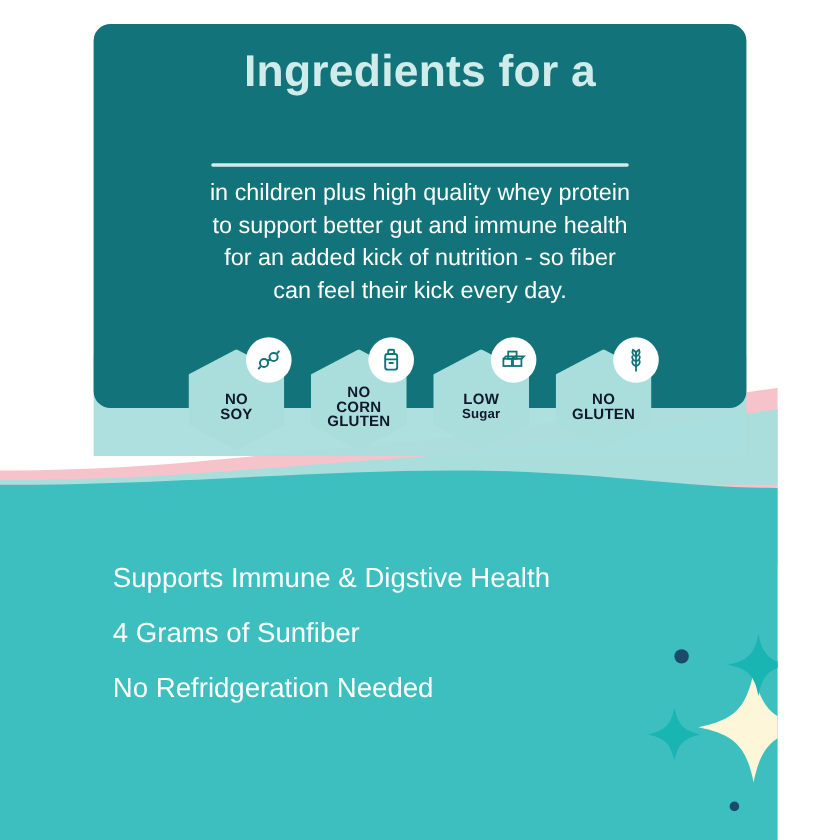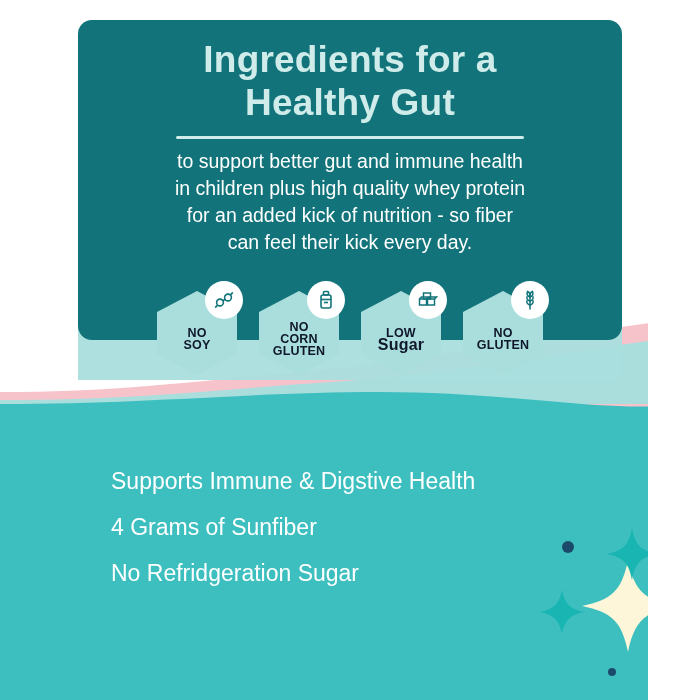--- a/index.html
+++ b/index.html
@@ -104,40 +104,40 @@
   }
   .hex-text {
     color: #0f172a;
     font-weight: bold;
     line-height: 12px;
     padding-top: 12px;
     font-size: 12.5px;
     letter-spacing: 0.2px;
   }
   .hex-text .small {
-    font-size: 16px;
+    font-size: 11px;
     display: block;
   }
   .badge-icon {
     position: absolute;
     right: -6px;
     top: -6px;
     width: 38px;
     height: 38px;
     background: #ffffff;
     border-radius: 50%;
     display: flex;
     align-items: center;
     justify-content: center;
   }
 
   
   #bullets {
     position: absolute;
-    left: 111px;
+    left: 94px;
     top: 466px;
     width: 520px;
   }
   .bullet-line {
     color: #ffffff;
     font-size: 23px;
     line-height: 30px;
     margin-bottom: 16px;
     white-space: nowrap;
   }
@@ -155,26 +155,25 @@
     <path d="M0,400 C140,400 210,390 330,382 C450,374 560,352 700,334 L700,404 L0,404 Z" fill="#a9dedd"></path>
 
     <path d="M0,404 C150,404 250,392 380,392 C520,392 600,414 700,404 L700,700 L0,700 Z" fill="#3dbfc0"></path>
 
     <path d="M78,296 L622,296 L622,380 L78,380 Z" fill="#a9dedd" opacity="0.95"></path>
   </svg>
 
   <div id="teal-card">
     <div id="card-title">
       <div>Ingredients for a</div>
-      <div>Healthy Gut</div>
     </div>
     <div id="title-divider"></div>
     <div id="card-body">
+      <div>in children plus high quality whey protein</div>
       <div>to support better gut and immune health</div>
-      <div>in children plus high quality whey protein</div>
       <div>for an added kick of nutrition - so fiber</div>
       <div>can feel their kick every day.</div>
     </div>
   </div>
 
   <div id="badges">
 
     <div class="badge">
       <div class="hex">
         <div class="hex-text">
@@ -255,21 +254,21 @@
           </g>
         </svg>
       </div>
     </div>
 
   </div>
 
   <div id="bullets">
     <div class="bullet-line">Supports Immune &amp; Digstive Health</div>
     <div class="bullet-line">4 Grams of Sunfiber</div>
-    <div class="bullet-line">No Refridgeration Sugar</div>
+    <div class="bullet-line">No Refridgeration Needed</div>
   </div>
 
   <svg class="bg-layer" viewBox="0 0 700 700">
 
     <path d="M628 560 C634 590 644 600 674 606 C644 612 634 622 628 652 C622 622 612 612 582 606 C612 600 622 590 628 560 Z" fill="#fdf6d8"></path>
 
     <path d="M632 528 C635 545 641 551 658 554 C641 557 635 563 632 580 C629 563 623 557 606 554 C623 551 629 545 632 528 Z" fill="#19b5b2"></path>
     <path d="M562 590 C565 604 570 609 584 612 C570 615 565 620 562 634 C559 620 554 615 540 612 C554 609 559 604 562 590 Z" fill="#19b5b2"></path>
     <path d="M686 636 C688 648 692 652 704 654 C692 656 688 660 686 672 C684 660 680 656 668 654 C680 652 684 648 686 636 Z" fill="#19b5b2"></path>
 

